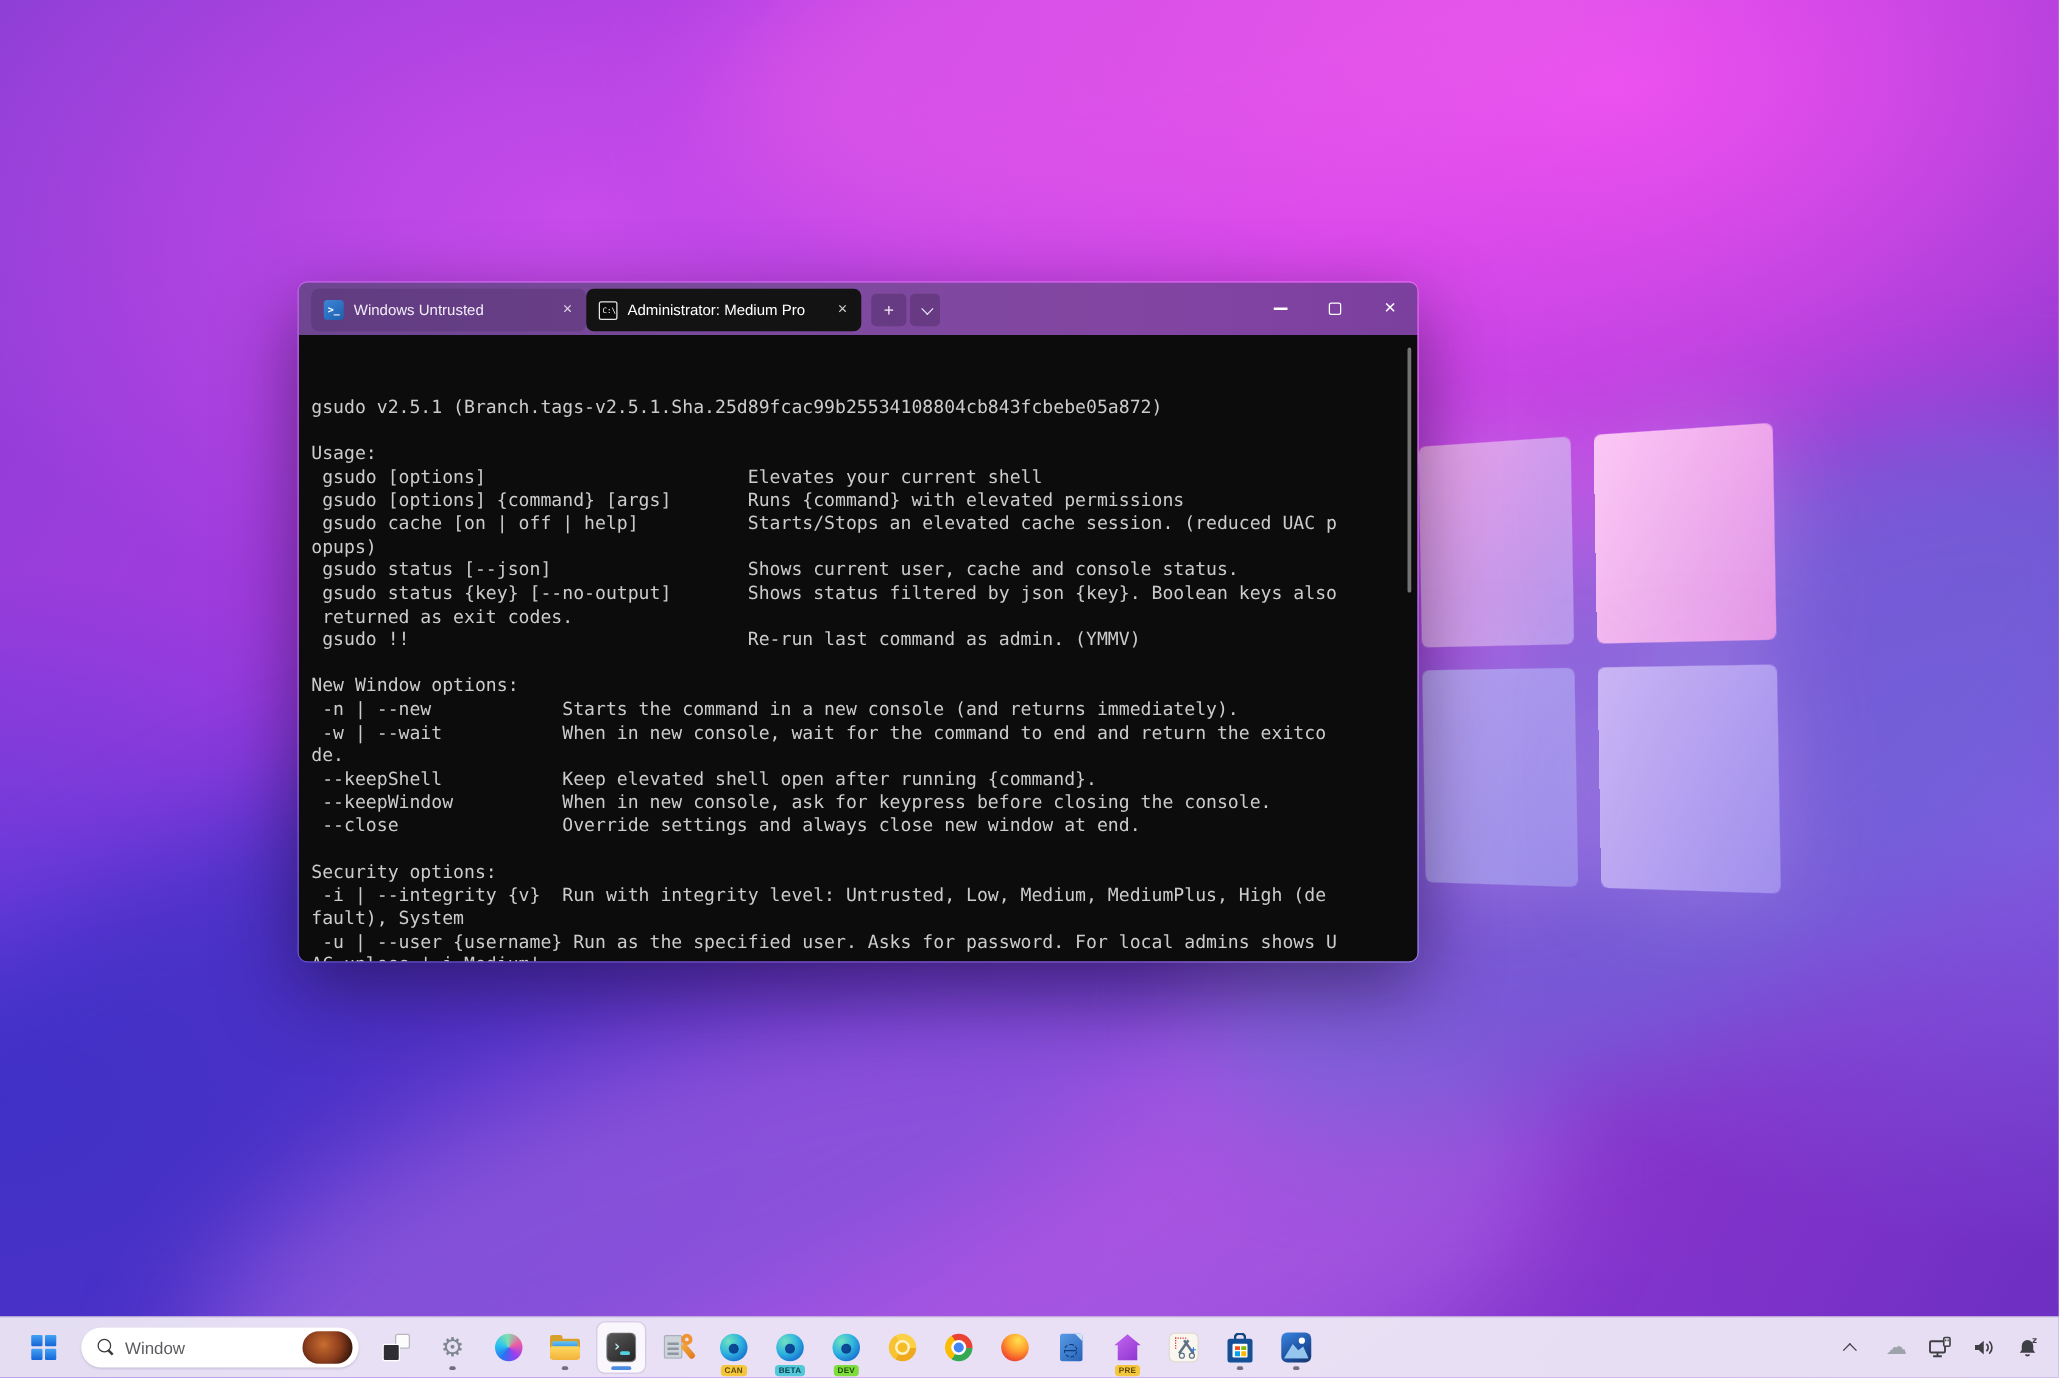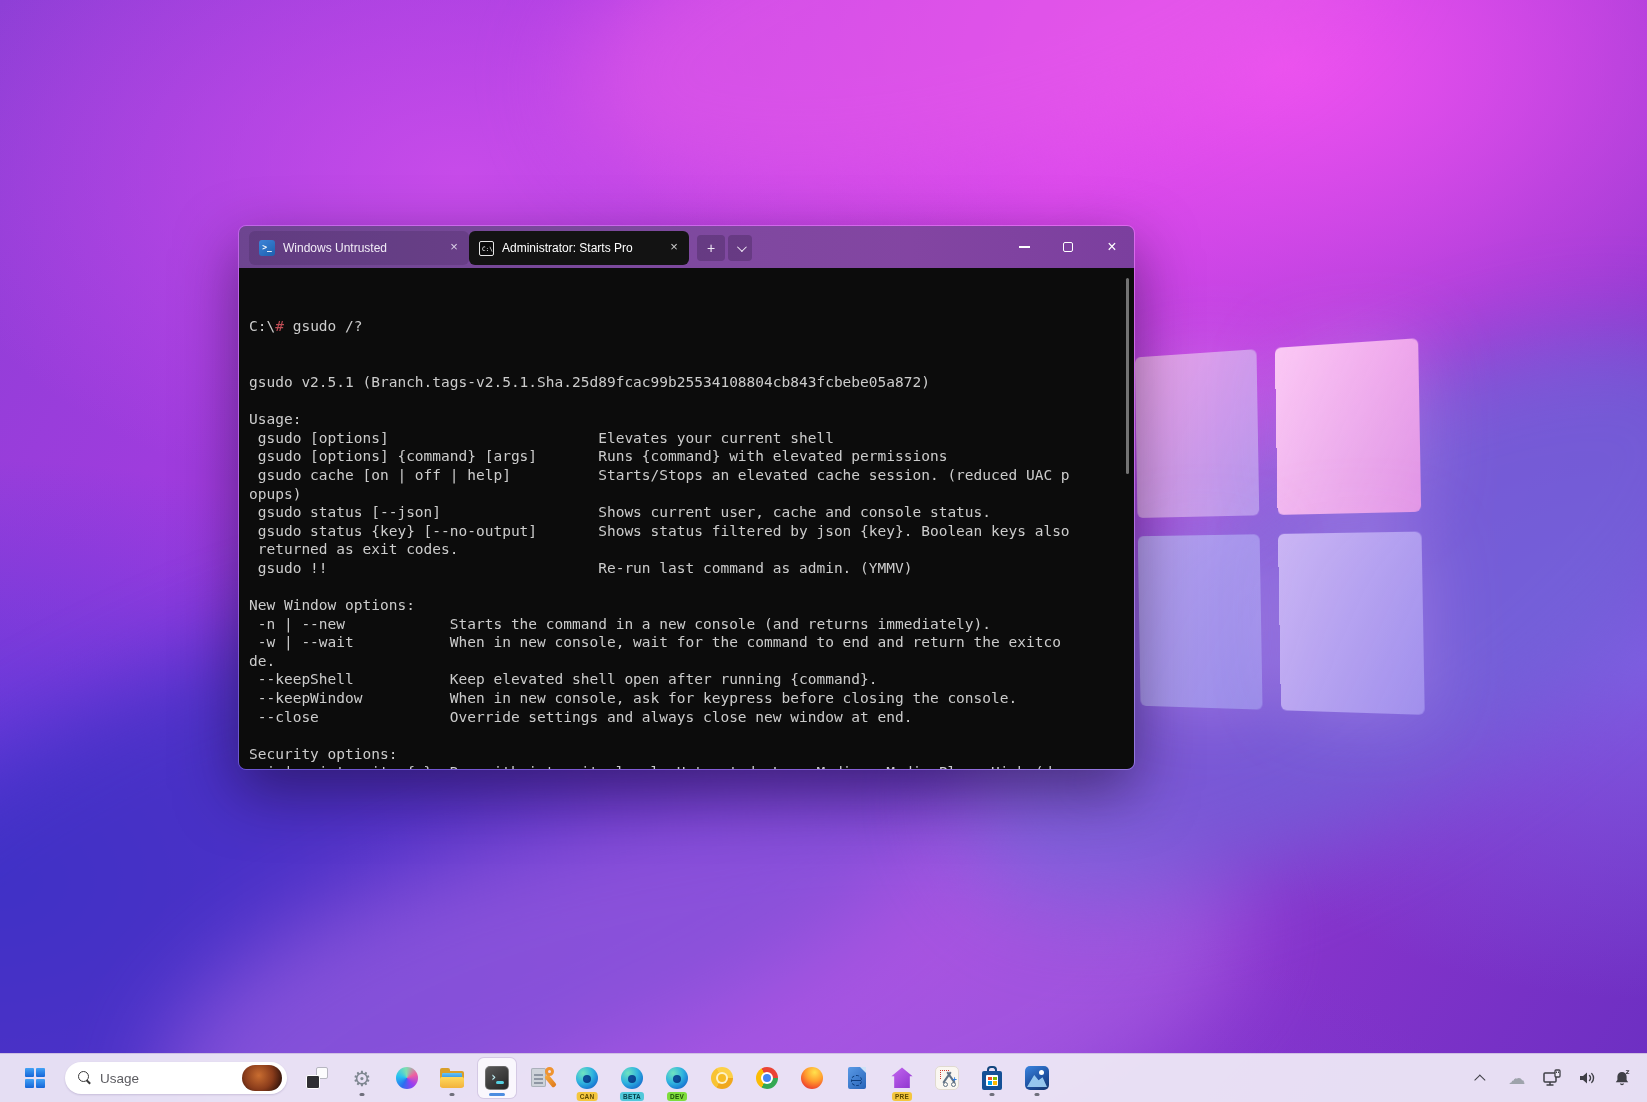--- a/index.html
+++ b/index.html
@@ -210,21 +210,21 @@
 <div class="term-window">
   <div class="titlebar">
     <div class="tabs">
       <div class="tab inactive">
         <span class="ps-ico">&gt;_</span>
         <span class="tab-title">Windows Untrusted</span>
         <span class="tab-close">×</span>
       </div>
       <div class="tab active">
         <span class="cmd-ico">C:\</span>
-        <span class="tab-title">Administrator: Starts Pro</span>
+        <span class="tab-title">Administrator: Medium Pro</span>
         <span class="tab-close">×</span>
       </div>
       <div class="newtab-group">
         <span class="tb-btn btn-plus">+</span>
         <span class="tb-btn btn-drop">
             <i class="chev-down"></i>
           </span>
       </div>
     </div>
     <div class="caption-buttons">
@@ -234,21 +234,20 @@
       <div class="cap-btn">
           <span class="glyph-max"></span>
         </div>
       <div class="cap-btn">
           <span class="glyph-close">×</span>
         </div>
     </div>
   </div>
 
   <div class="term-content">
-    <div class="prompt-line"><span>C:\</span><span class="prompt-hash">#</span><span> gsudo /?</span></div>
     <pre class="term-body">gsudo v2.5.1 (Branch.tags-v2.5.1.Sha.25d89fcac99b25534108804cb843fcbebe05a872)
 
 Usage:
  gsudo [options]                        Elevates your current shell
  gsudo [options] {command} [args]       Runs {command} with elevated permissions
  gsudo cache [on | off | help]          Starts/Stops an elevated cache session. (reduced UAC p
 opups)
  gsudo status [--json]                  Shows current user, cache and console status.
  gsudo status {key} [--no-output]       Shows status filtered by json {key}. Boolean keys also
  returned as exit codes.
@@ -278,21 +277,21 @@
       <div class="start-ico">
           <span></span>
           <span></span>
           <span></span>
           <span></span>
         </div>
     </div>
 
     <div class="search-pill">
       <span class="mag"></span>
-      <span class="search-text">Usage</span>
+      <span class="search-text">Window</span>
       <span class="bing-pic"></span>
     </div>
 
     <div class="tb-slot">
       <div class="tview">
           <span class="back"></span>
           <span class="front"></span>
         </div>
     </div>
 

